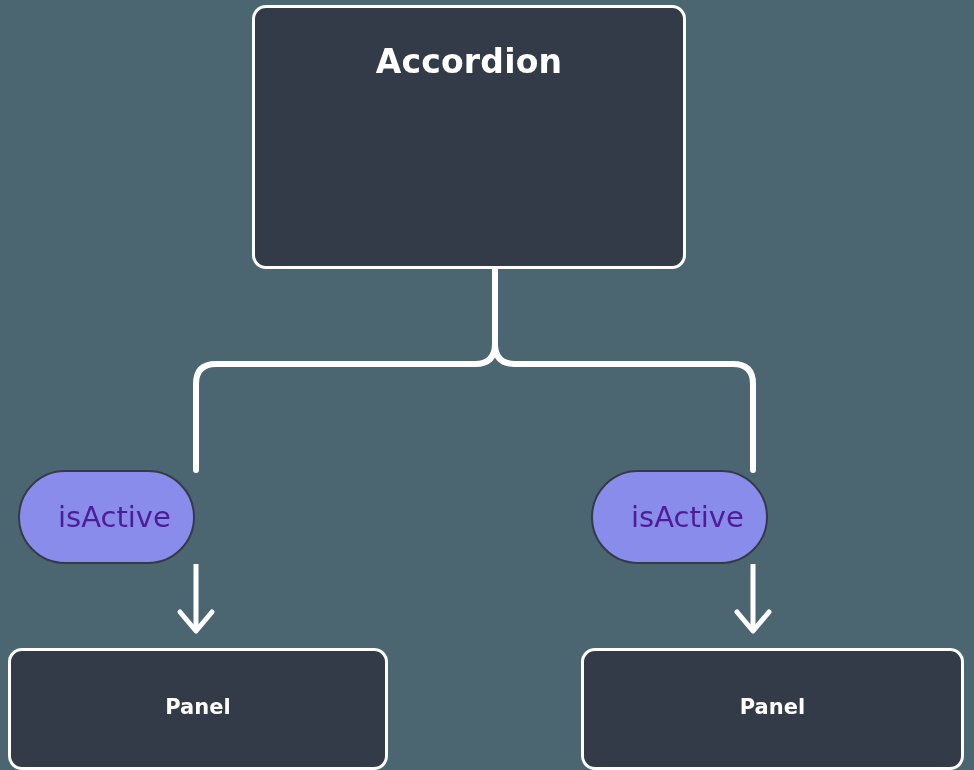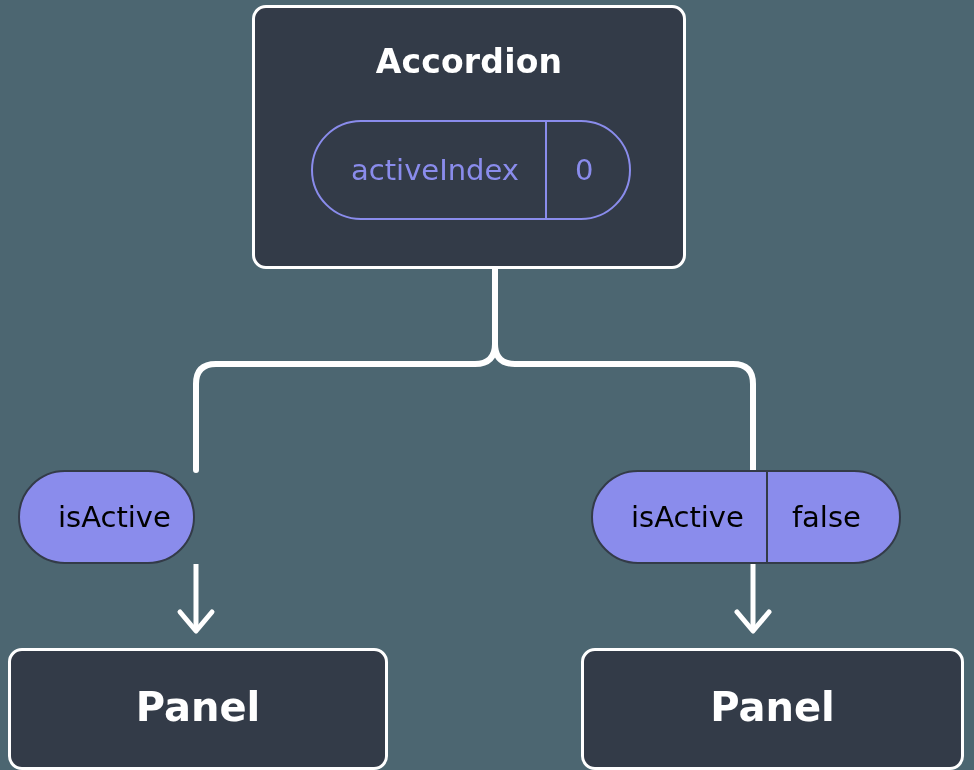--- a/index.html
+++ b/index.html
@@ -94,21 +94,21 @@
     border-radius: 50px;
     display: flex;
     align-items: stretch;
     overflow: hidden;
   }
   .prop-pill-filled .pill-key,
   .prop-pill-filled .pill-val {
     display: flex;
     align-items: center;
     justify-content: center;
-    color: #000000;
+    color: #4c1d95;
     font-size: 29px;
     line-height: 1;
   }
   .prop-pill-filled .pill-key {
     padding: 0 22px 0 38px;
   }
   .prop-pill-filled .pill-val {
     border-left: 2px solid #333b48;
     padding: 0 38px 0 24px;
   }
@@ -126,21 +126,21 @@
   }
   #panel-right-node {
     left: 581px;
     top: 648px;
     width: 383px;
     height: 122px;
     justify-content: center;
   }
   .panel-title {
     color: #ffffff;
-    font-size: 40px;
+    font-size: 21px;
     font-weight: 600;
     line-height: 1;
     margin-bottom: 4px;
   }
 </style>
 </head>
 <body>
 
 <div id="diagram-root">
 
@@ -163,33 +163,28 @@
     <path d="M 180 612 L 196 631 L 212 612" fill="none" stroke="#ffffff" stroke-width="5" stroke-linecap="round" stroke-linejoin="round"></path>
 
     <line x1="753" y1="564" x2="753" y2="628" stroke="#ffffff" stroke-width="5" stroke-linecap="butt"></line>
     <path d="M 737 612 L 753 631 L 769 612" fill="none" stroke="#ffffff" stroke-width="5" stroke-linecap="round" stroke-linejoin="round"></path>
   </svg>
 
   <div class="node-card" id="accordion-node">
 
     <div id="accordion-title">Accordion</div>
 
-    <div class="prop-pill-outline">
-      <span class="pill-key">activeIndex</span>
-      <span class="pill-val">0</span>
-    </div>
   </div>
 
   <div class="prop-pill-filled" id="isactive-true-pill">
     <span class="pill-key">isActive</span>
   </div>
 
   <div class="prop-pill-filled" id="isactive-false-pill">
     <span class="pill-key">isActive</span>
-    <span class="pill-val">false</span>
   </div>
 
   <div class="node-card" id="panel-left-node">
     <div class="panel-title">Panel</div>
   </div>
 
   <div class="node-card" id="panel-right-node">
     <div class="panel-title">Panel</div>
   </div>
 

